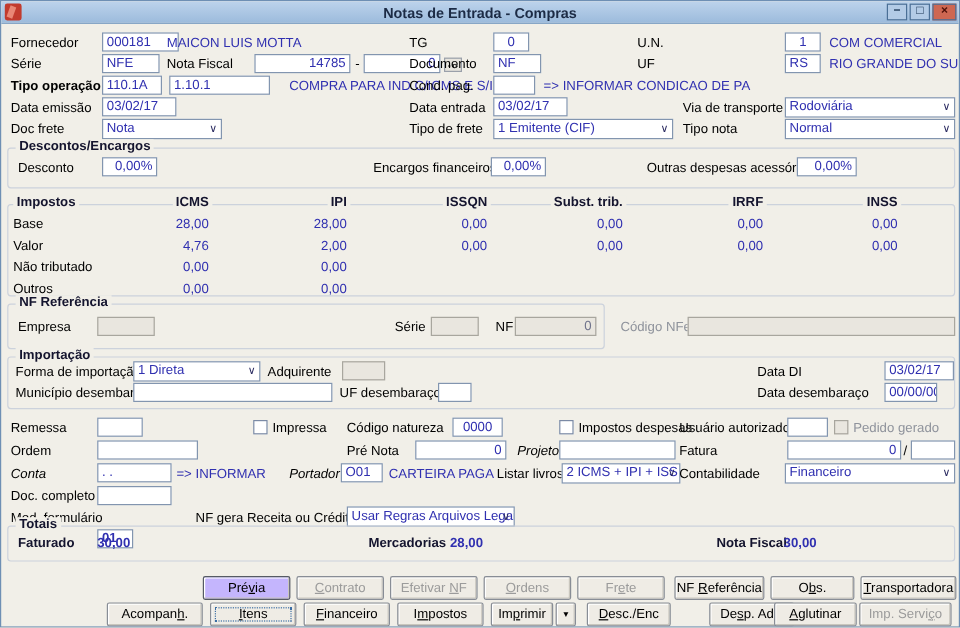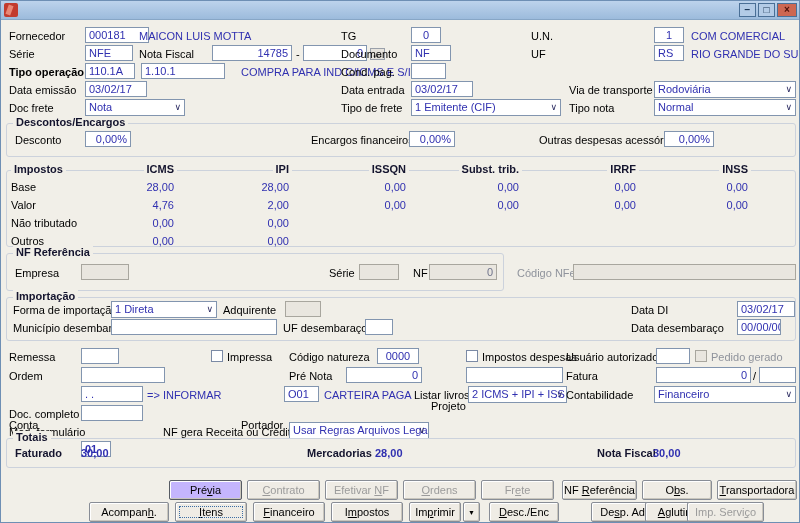--- a/index.html
+++ b/index.html
@@ -10,21 +10,21 @@
   .titlebar{left:0;top:0;width:100%;height:19px;background:linear-gradient(#bdd3ec,#9cbbdc);
             border-bottom:1px solid #87a6c6;box-sizing:border-box;}
   .title{left:0;top:3px;width:100%;text-align:center;font-weight:bold;font-size:12px;color:#1c2b45;}
   .appicon{left:3px;top:2px;width:14px;height:14px;background:#c23b2e;border-radius:2px;overflow:hidden;}
   .appicon::after{content:"";position:absolute;left:3px;top:2px;width:5px;height:10px;background:#e98776;transform:rotate(20deg);}
   .wbtn{top:2px;width:17px;height:14px;background:#b3cbe6;border:1px solid #4a6f96;color:#16304f;
         font-size:10px;line-height:11px;text-align:center;font-weight:bold;box-sizing:border-box;cursor:default;}
   .wbtn.close{background:#cd6752;color:#4d0f08;width:20px;}
   .lbl{white-space:nowrap;}
   .b{font-weight:bold;color:#14142e;}
-  .it{margin-top:30px;}
+  .it{font-style:italic;}
   .nv{color:#3030b0;white-space:nowrap;}
   .gray{color:#8f939c;}
   .fld{background:#fff;border:1px solid #8295af;height:16px;box-sizing:border-box;
        padding:1px 3px;color:#3030b0;white-space:nowrap;overflow:hidden;font-size:11px;}
   .ro{background:#e9e6df;border-color:#a8a69e;color:#70748c;}
   .rt{text-align:right;}
   .ct{text-align:center;}
   .dd{background:#fff;border:1px solid #8295af;height:17px;box-sizing:border-box;
       padding:1px 16px 1px 3px;color:#3030b0;white-space:nowrap;overflow:hidden;}
   .dd .ch{position:absolute;right:3px;top:2px;color:#27275e;font-size:9px;}
@@ -43,20 +43,21 @@
   .morebtn{background:#e7e4dd;border:1px solid #9aa0aa;text-align:center;line-height:9px;
            font-weight:bold;color:#333;box-sizing:border-box;}
 </style>
 </head>
 <body>
 
 <div class="win">
 
   <div class="a titlebar"></div>
   <div class="a appicon"></div>
+  <div class="a title">Notas de Entrada - Compras</div>
   <div class="a wbtn" style="left:738px;"><span>−</span></div>
   <div class="a wbtn" style="left:757px;"><span>□</span></div>
   <div class="a wbtn close" style="left:776px;"><span>×</span></div>
 
   <div class="a lbl" style="left:8px;top:29px;">Fornecedor</div>
   <div class="a fld" style="left:84px;top:26px;width:64px;">000181</div>
   <div class="a nv" style="left:138px;top:29px;">MAICON LUIS MOTTA</div>
   <div class="a lbl" style="left:340px;top:29px;">TG</div>
   <div class="a fld ct" style="left:410px;top:26px;width:30px;">0</div>
   <div class="a lbl" style="left:530px;top:29px;">U.N.</div>
@@ -75,20 +76,21 @@
   <div class="a lbl" style="left:530px;top:47px;">UF</div>
   <div class="a fld" style="left:653px;top:44px;width:30px;">RS</div>
   <div class="a nv" style="left:690px;top:47px;">RIO GRANDE DO SUL</div>
 
   <div class="a lbl" style="left:8px;top:65px;font-weight:bold;">Tipo operação</div>
   <div class="a fld" style="left:84px;top:62px;width:50px;">110.1A</div>
   <div class="a fld" style="left:140px;top:62px;width:84px;">1.10.1</div>
   <div class="a nv" style="left:240px;top:65px;">COMPRA PARA IND C/ICMS E S/IPI (</div>
   <div class="a lbl" style="left:340px;top:65px;">Cond. pag.</div>
   <div class="a fld" style="left:410px;top:62px;width:35px;"></div>
+  <div class="a nv" style="left:452px;top:65px;">=&gt; INFORMAR CONDICAO DE PA</div>
 
   <div class="a lbl" style="left:8px;top:83px;">Data emissão</div>
   <div class="a fld" style="left:84px;top:80px;width:62px;">03/02/17</div>
   <div class="a lbl" style="left:340px;top:83px;">Data entrada</div>
   <div class="a fld" style="left:410px;top:80px;width:62px;">03/02/17</div>
   <div class="a lbl" style="left:568px;top:83px;">Via de transporte</div>
   <div class="a dd" style="left:653px;top:80px;width:142px;"><span>Rodoviária</span><span class="ch">∨</span></div>
 
   <div class="a lbl" style="left:8px;top:101px;">Doc frete</div>
   <div class="a dd" style="left:84px;top:98px;width:100px;"><span>Nota</span><span class="ch">∨</span></div>
@@ -228,15 +230,15 @@
 
   <div class="a btn" style="left:88px;top:501px;width:80px;">Acompan<u>h</u>.</div>
   <div class="a btn foc" style="left:174px;top:501px;width:72px;"><u>I</u>tens</div>
   <div class="a btn" style="left:252px;top:501px;width:72px;"><u>F</u>inanceiro</div>
   <div class="a btn" style="left:330px;top:501px;width:72px;">I<u>m</u>postos</div>
   <div class="a btn" style="left:408px;top:501px;width:52px;">Im<u>p</u>rimir</div>
   <div class="a btn" style="left:462px;top:501px;width:17px;font-size:7px;padding-top:6px;"><span>▼</span></div>
   <div class="a btn" style="left:488px;top:501px;width:70px;"><u>D</u>esc./Enc</div>
   <div class="a btn" style="left:566px;top:501px;width:71px;margin-left:24px;">De<u>s</u>p. Adic</div>
   <div class="a btn" style="left:644px;top:501px;width:69px;"><u>A</u>glutinar</div>
-  <div class="a btn dis" style="left:686px;top:501px;width:77px;">Imp. Servi<u>ç</u>o</div>
+  <div class="a btn dis" style="left:715px;top:501px;width:77px;">Imp. Servi<u>ç</u>o</div>
 
 </div>
 
 </body></html>

